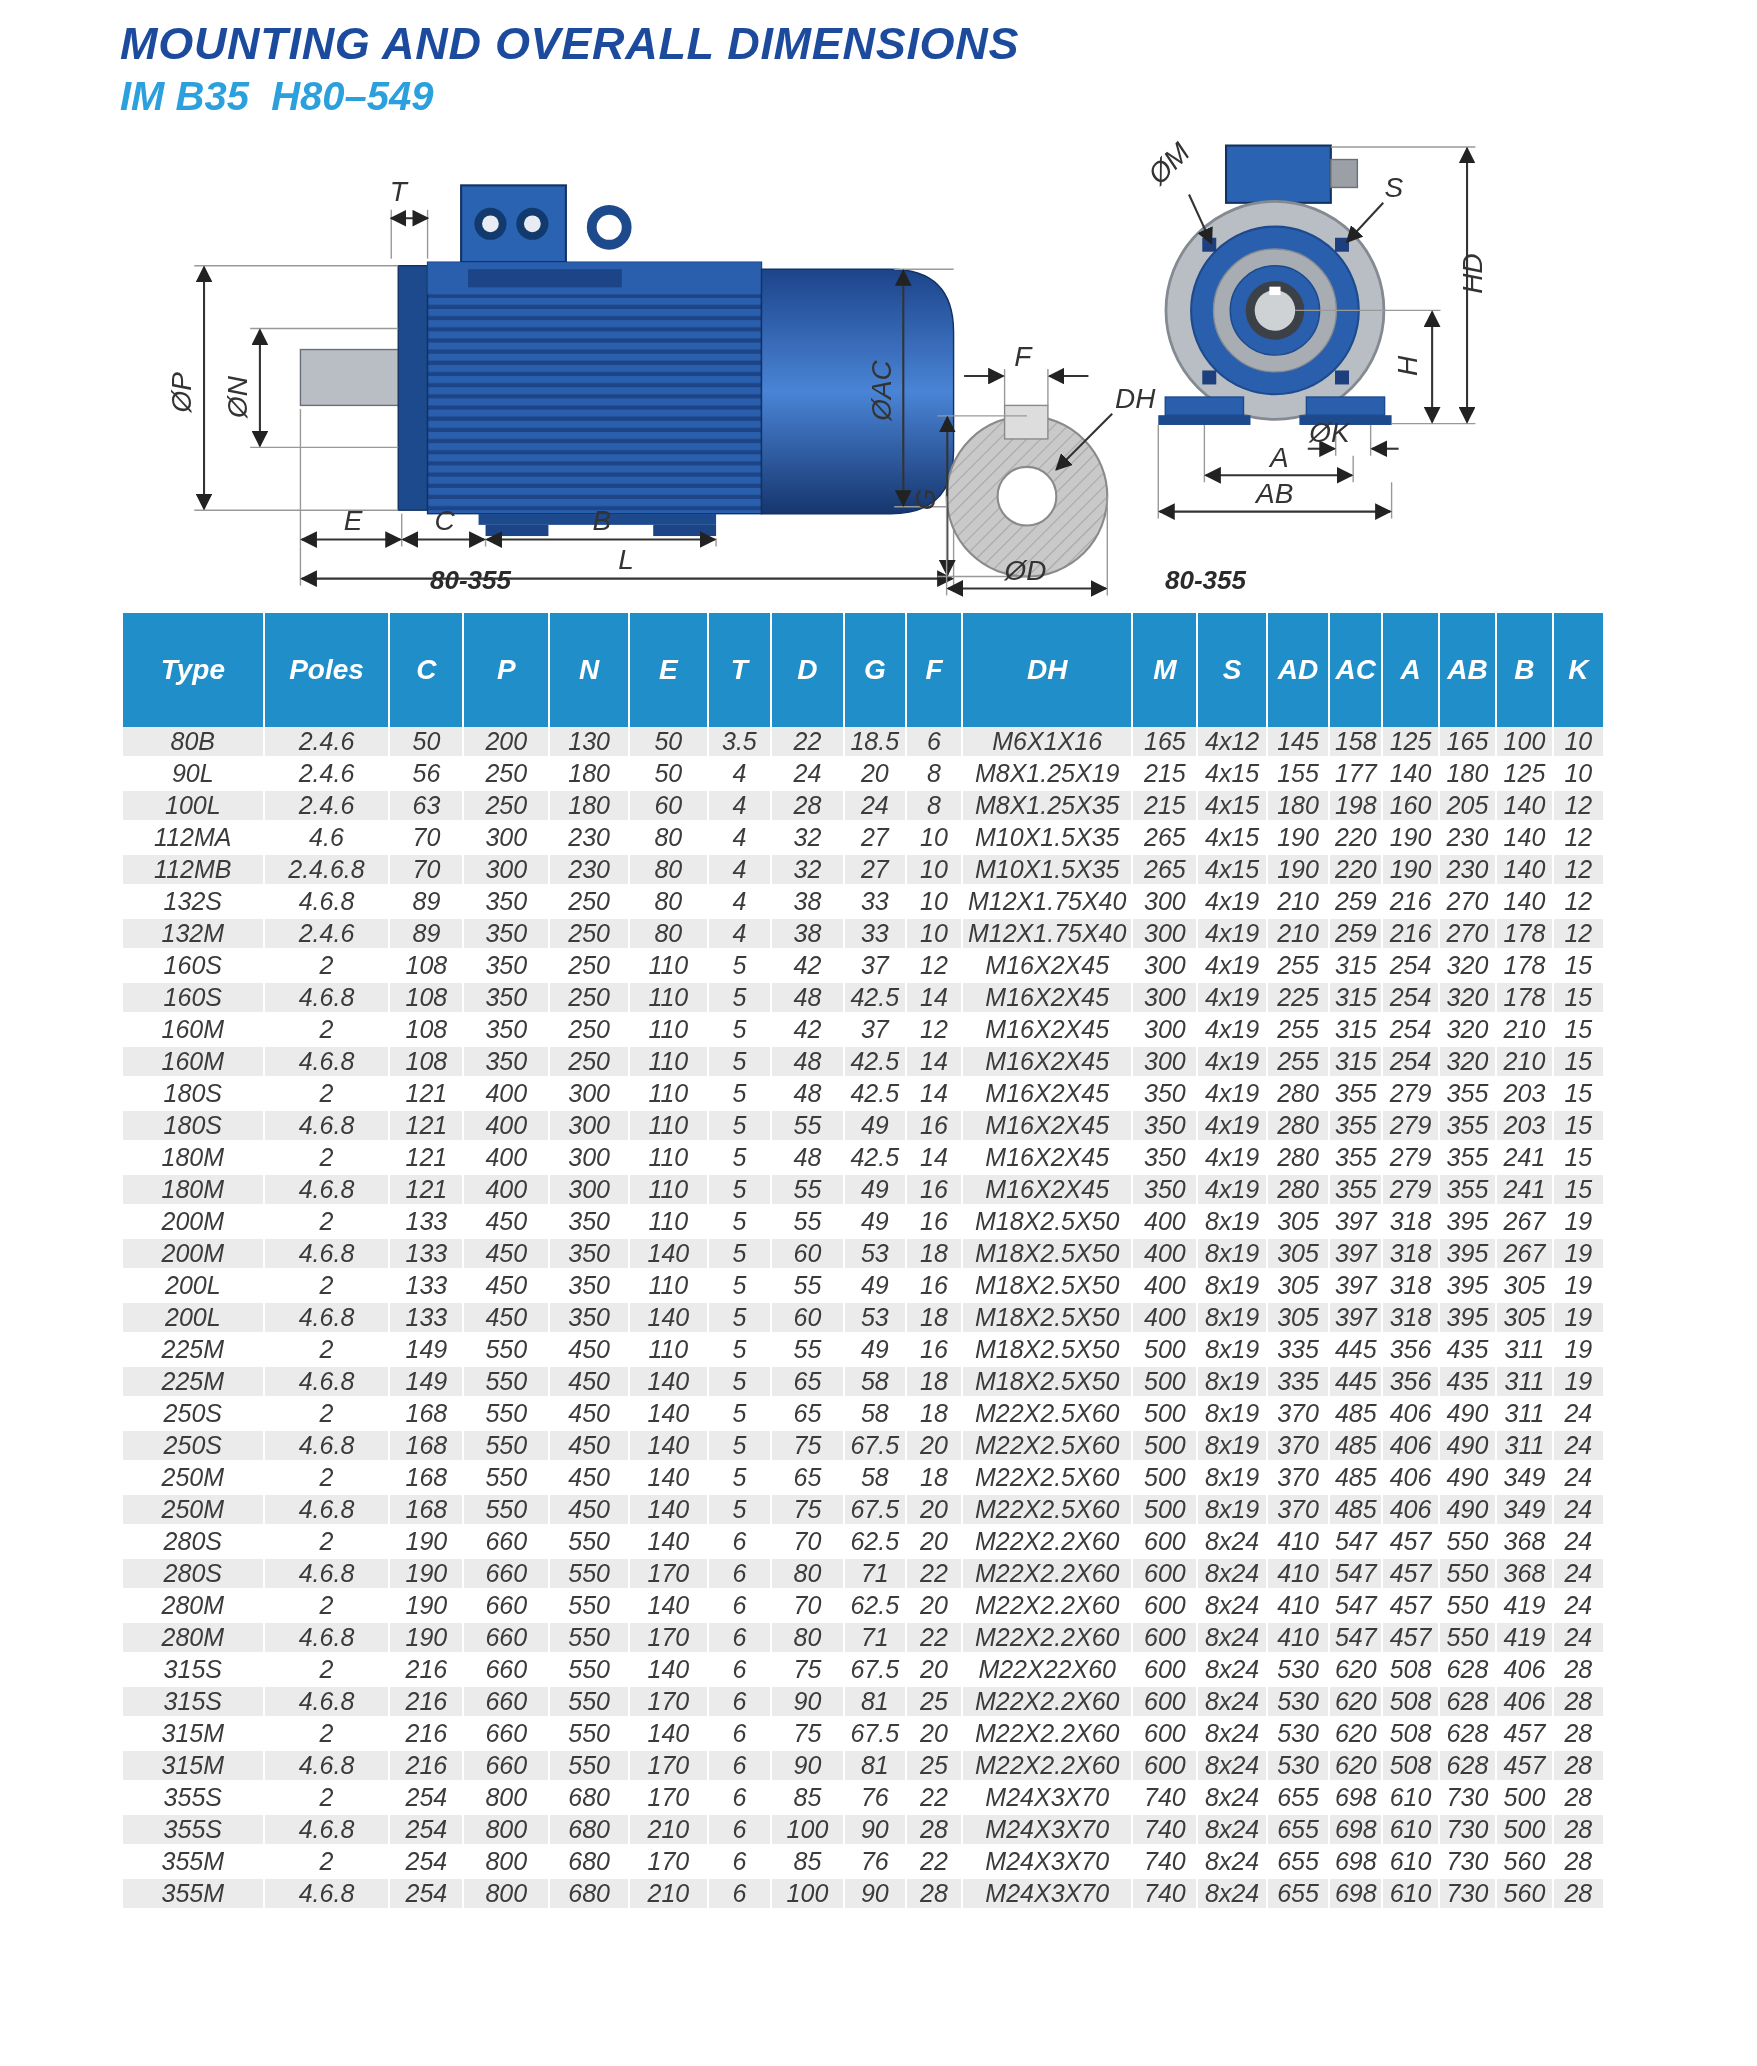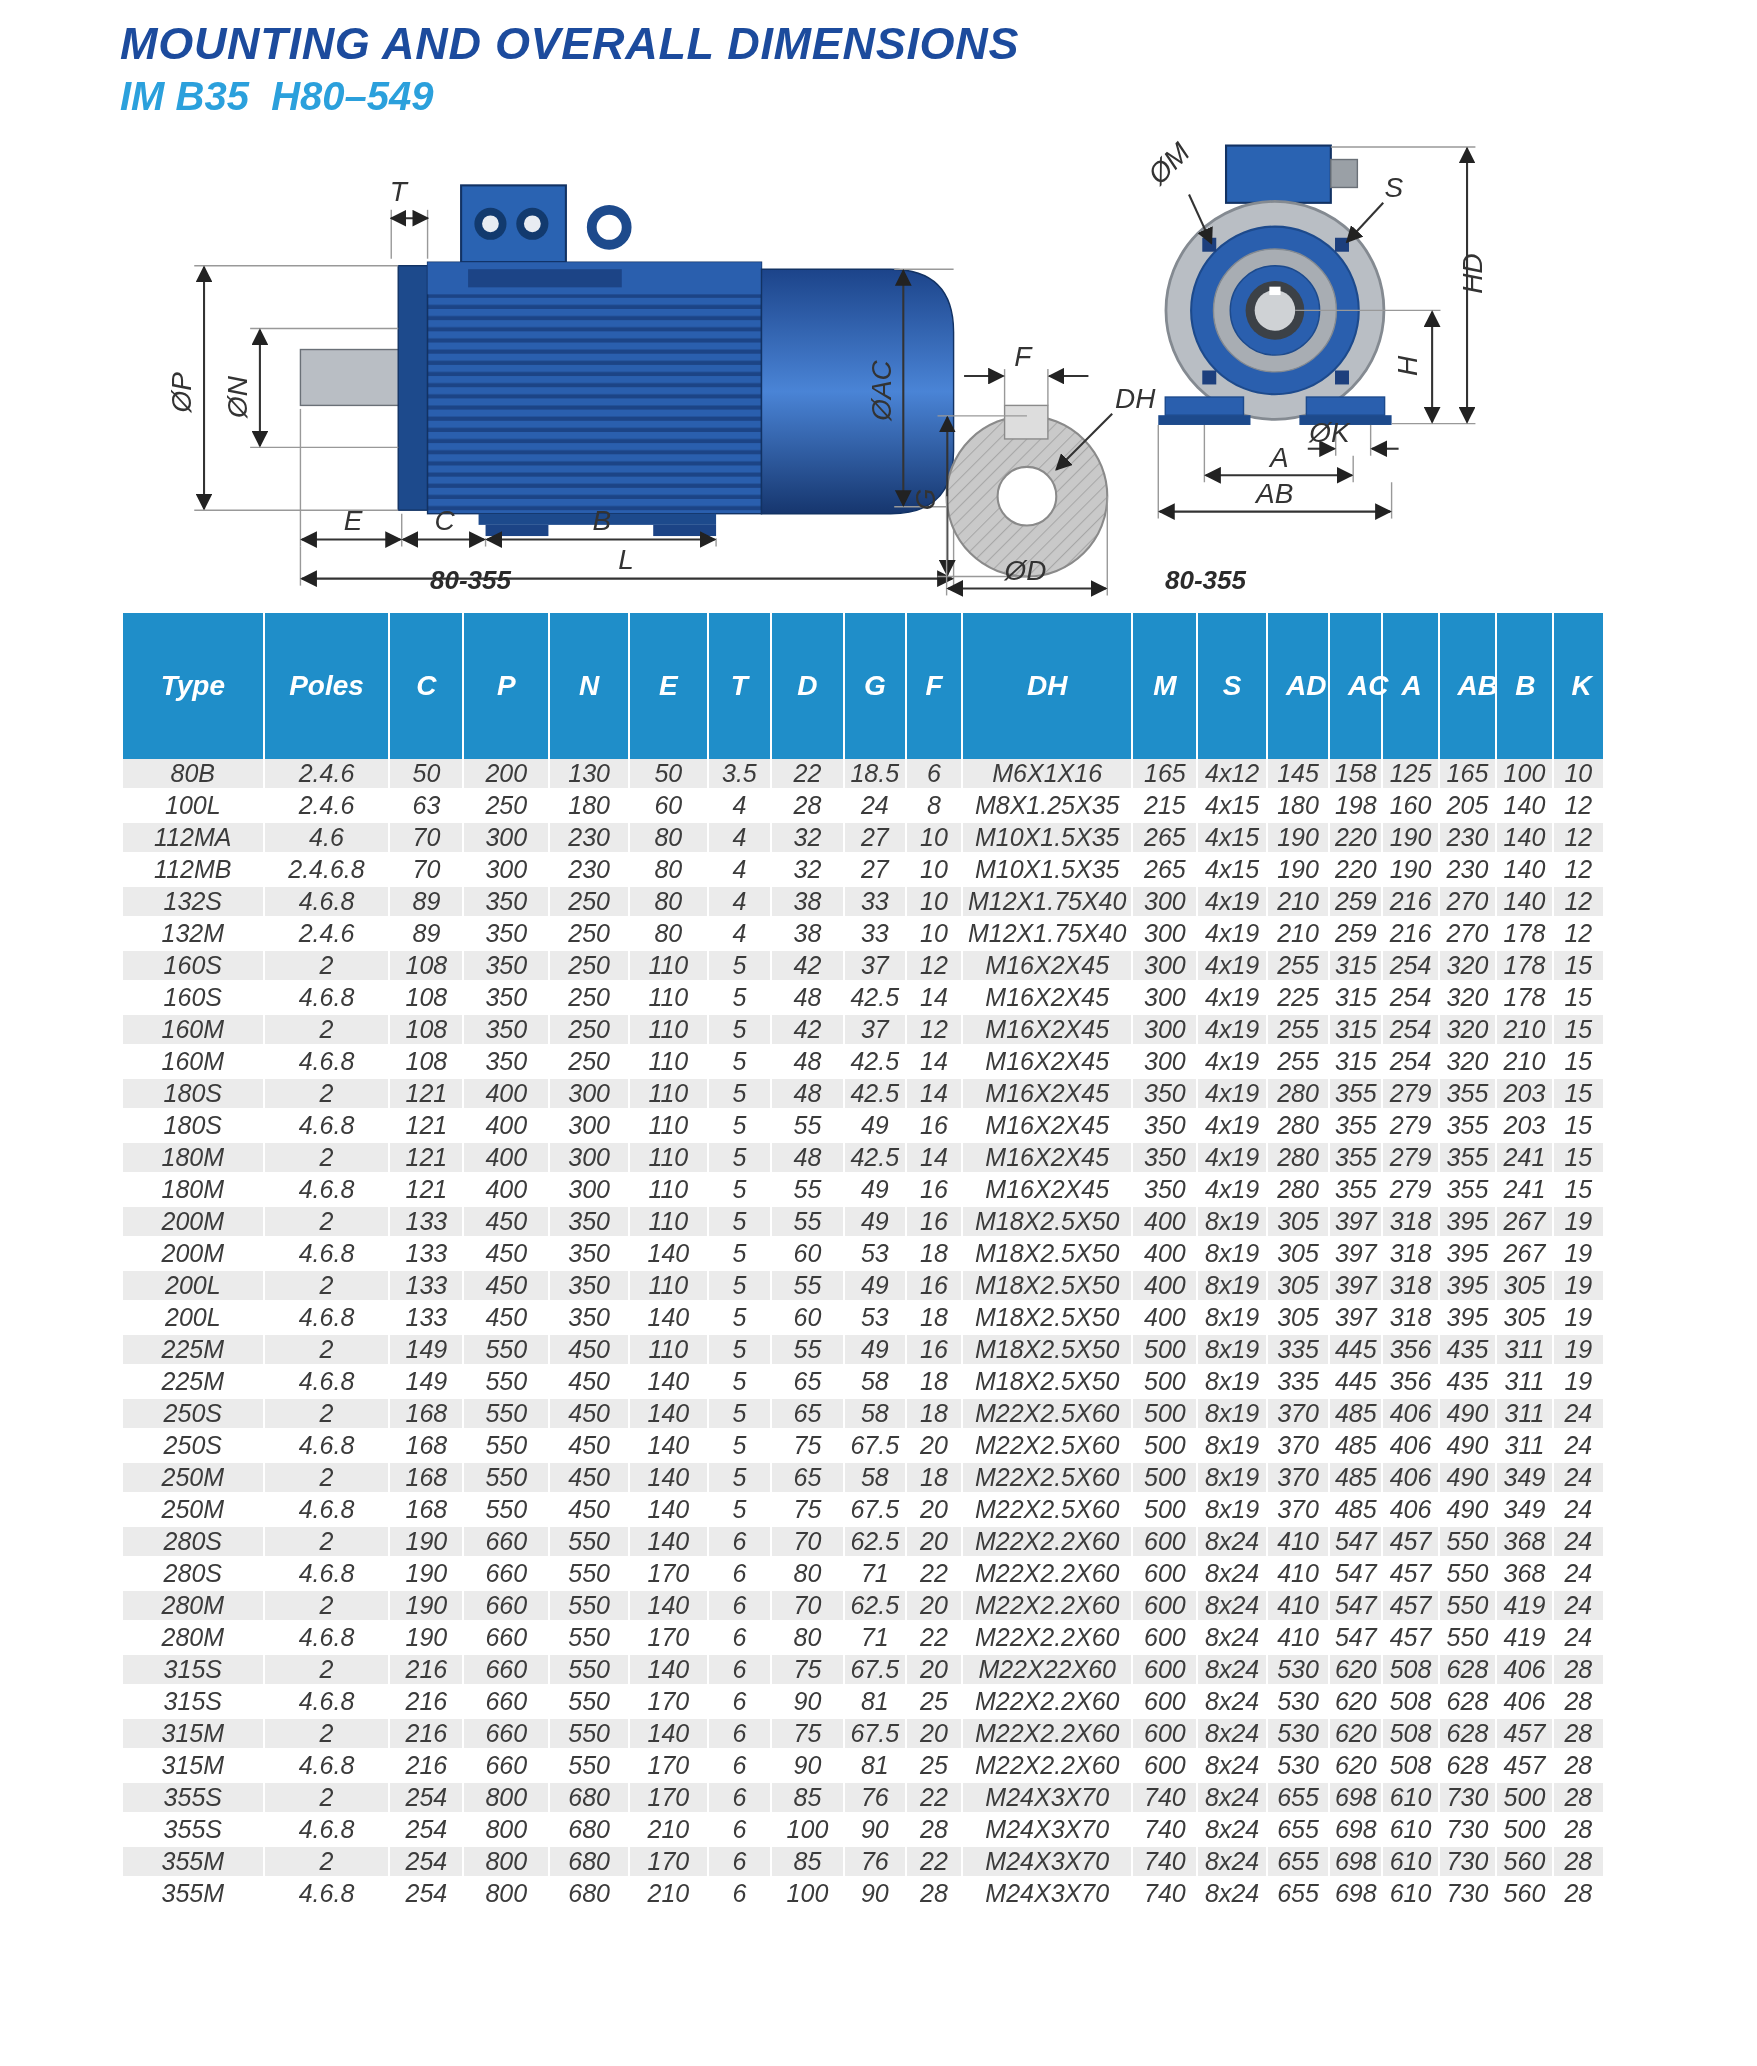--- a/index.html
+++ b/index.html
@@ -10,21 +10,21 @@
   .subtitle{position:absolute;left:120px;top:74px;font-size:40px;font-weight:bold;
          color:#2BA0DC;white-space:pre;}
   .drawings{position:absolute;left:0;top:119px;}
   .caption{position:absolute;width:224px;text-align:left;font-size:26px;font-weight:bold;
          color:#2b2b2b;top:565px;}
   .caption.left{left:430px;}
   .caption.right{left:1165px;}
   .dimtable{position:absolute;left:123px;top:613px;width:1480px;border-collapse:collapse;
          table-layout:fixed;}
   .dimtable th{background:#1F8EC9;color:#ffffff;font-size:28px;font-weight:bold;
-         height:110px;text-align:center;vertical-align:middle;border-right:2.8px solid #fff;padding:18px;}
+         height:110px;text-align:center;vertical-align:middle;border-right:2.8px solid #fff;padding:2px;}
   .dimtable th:last-child{border-right:none;}
   .dimtable td{height:29px;font-size:25px;color:#3b3b3b;text-align:center;vertical-align:middle;
          padding:0;border-right:2.8px solid #fff;border-bottom:3.5px solid #fff;line-height:1;}
   .dimtable td:last-child{border-right:none;}
   .dimtable tbody tr:nth-child(odd) td{background:#EBEBEB;}
   .dimtable tbody tr:nth-child(even) td{background:#ffffff;}
   svg text{font-family:"Liberation Sans",sans-serif;fill:#333;font-size:38px;}
   svg text.dim{font-size:40px;}
 </style>
 </head>
@@ -268,20 +268,41 @@
           <td>165</td>
           <td>4x12</td>
           <td>145</td>
           <td>158</td>
           <td>125</td>
           <td>165</td>
           <td>100</td>
           <td>10</td>
         </tr>
         <tr>
+          <td>90L</td>
+          <td>2.4.6</td>
+          <td>56</td>
+          <td>250</td>
+          <td>180</td>
+          <td>50</td>
+          <td>4</td>
+          <td>24</td>
+          <td>20</td>
+          <td>8</td>
+          <td>M8X1.25X19</td>
+          <td>215</td>
+          <td>4x15</td>
+          <td>155</td>
+          <td>177</td>
+          <td>140</td>
+          <td>180</td>
+          <td>125</td>
+          <td>10</td>
+        </tr>
+        <tr>
           <td>100L</td>
           <td>2.4.6</td>
           <td>63</td>
           <td>250</td>
           <td>180</td>
           <td>60</td>
           <td>4</td>
           <td>28</td>
           <td>24</td>
           <td>8</td>

